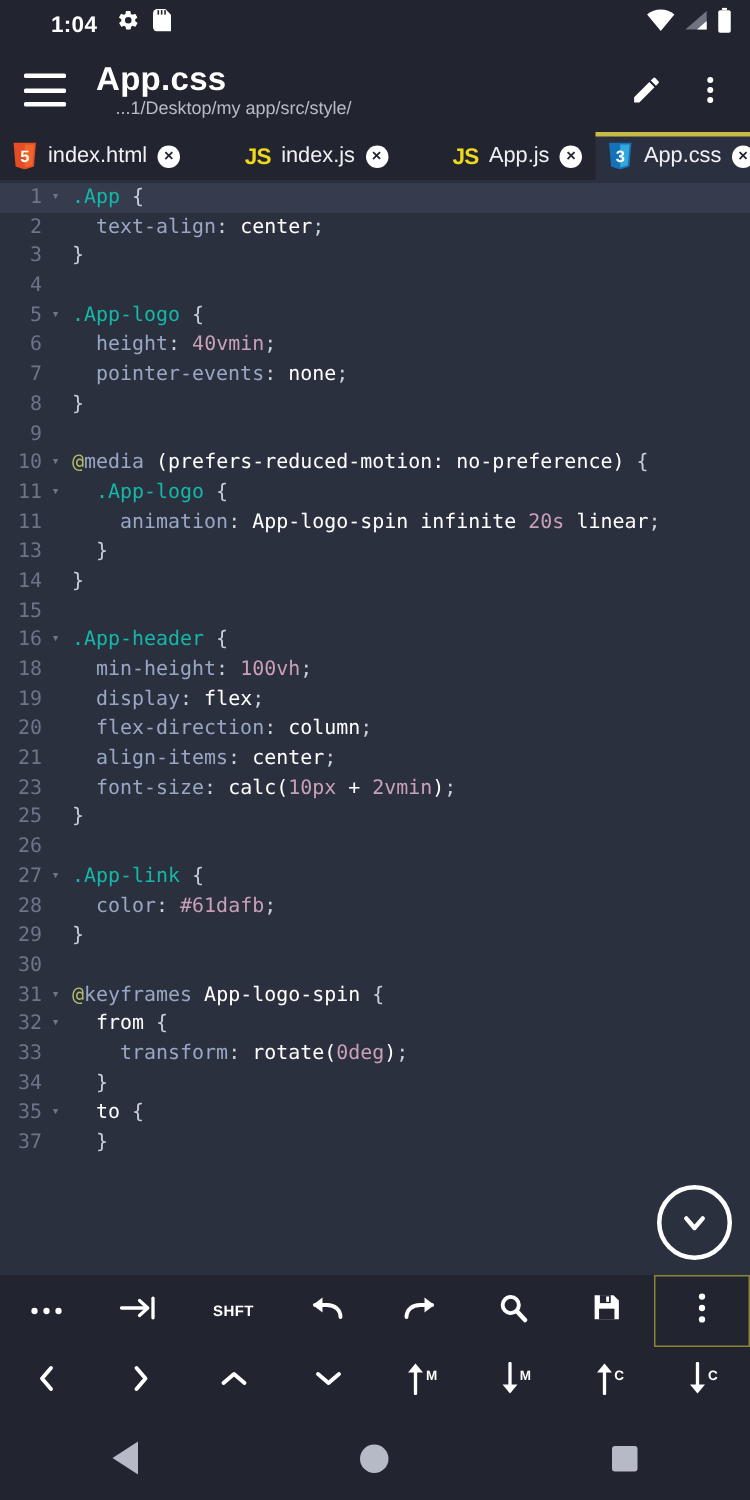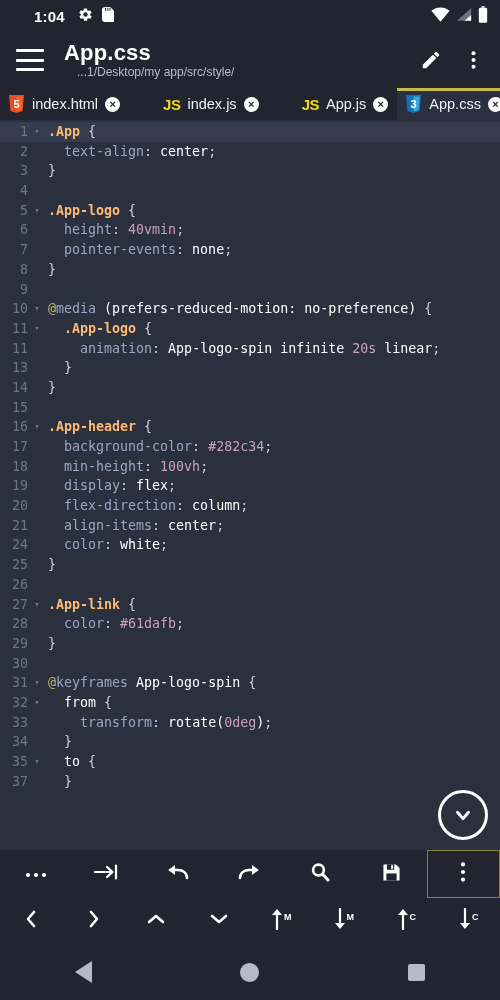--- a/index.html
+++ b/index.html
@@ -68,21 +68,21 @@
   }
   .code-rows{ padding-top:2px; }
   .row{ display:flex; align-items:flex-start; height:19.7px; white-space:pre; }
   .row.cur{ background:#363c4e; }
   .gutter{
     flex:0 0 30px; text-align:right; color:#6d7689;
     padding-right:2px; user-select:none;
   }
   .fold{ flex:0 0 14px; text-align:center; color:#6d7689; font-size:9px; user-select:none; line-height:19.7px; }
   .codecell{ flex:1 1 auto; color:#d8dde8; padding-left:4px; overflow:hidden; }
-  .sel{ color:#fdba74;font-weight:bold; }          
+  .sel{ color:#14b8a6; }          
   .prop{ color:#9aa7c4; }         
   .val{ color:#ffffff; }          
   .num{ color:#c9a0b8; }          
   .at{ color:#b4bd68; }           
   .punc{ color:#c9cedb; }
 
   
   .fab{
     position:absolute; right:12px; bottom:10px;
     width:50px; height:50px; border-radius:50%;
@@ -234,26 +234,25 @@
         <div class="row"><div class="gutter">7</div><div class="fold"></div><div class="codecell"><span class="punc">  </span><span class="prop">pointer-events</span><span class="punc">: </span><span class="val">none</span><span class="punc">;</span></div></div>
         <div class="row"><div class="gutter">8</div><div class="fold"></div><div class="codecell"><span class="punc">}</span></div></div>
         <div class="row"><div class="gutter">9</div><div class="fold"></div><div class="codecell"></div></div>
         <div class="row"><div class="gutter">10</div><div class="fold">▾</div><div class="codecell"><span class="at">@</span><span class="prop">media </span><span class="val">(prefers-reduced-motion: no-preference) </span><span class="punc">{</span></div></div>
         <div class="row"><div class="gutter">11</div><div class="fold">▾</div><div class="codecell"><span class="sel">  .App-logo </span><span class="punc">{</span></div></div>
         <div class="row"><div class="gutter">11</div><div class="fold"></div><div class="codecell"><span class="punc">    </span><span class="prop">animation</span><span class="punc">: </span><span class="val">App-logo-spin infinite </span><span class="num">20s</span><span class="val"> linear</span><span class="punc">;</span></div></div>
         <div class="row"><div class="gutter">13</div><div class="fold"></div><div class="codecell"><span class="punc">  }</span></div></div>
         <div class="row"><div class="gutter">14</div><div class="fold"></div><div class="codecell"><span class="punc">}</span></div></div>
         <div class="row"><div class="gutter">15</div><div class="fold"></div><div class="codecell"></div></div>
         <div class="row"><div class="gutter">16</div><div class="fold">▾</div><div class="codecell"><span class="sel">.App-header </span><span class="punc">{</span></div></div>
-        <div class="row"><div class="gutter">17</div><div class="fold"></div><div class="codecell"><span class="punc">  </span><span class="prop">background-color</span><span class="punc">: </span><span class="num">#282c34</span><span class="punc">;</span></div></div>
         <div class="row"><div class="gutter">18</div><div class="fold"></div><div class="codecell"><span class="punc">  </span><span class="prop">min-height</span><span class="punc">: </span><span class="num">100vh</span><span class="punc">;</span></div></div>
         <div class="row"><div class="gutter">19</div><div class="fold"></div><div class="codecell"><span class="punc">  </span><span class="prop">display</span><span class="punc">: </span><span class="val">flex</span><span class="punc">;</span></div></div>
         <div class="row"><div class="gutter">20</div><div class="fold"></div><div class="codecell"><span class="punc">  </span><span class="prop">flex-direction</span><span class="punc">: </span><span class="val">column</span><span class="punc">;</span></div></div>
         <div class="row"><div class="gutter">21</div><div class="fold"></div><div class="codecell"><span class="punc">  </span><span class="prop">align-items</span><span class="punc">: </span><span class="val">center</span><span class="punc">;</span></div></div>
-        <div class="row"><div class="gutter">24</div><div class="fold"></div><div class="codecell"><span class="punc">  </span><span class="prop">color</span><span class="punc">: </span><span class="val">white</span><span class="punc">;</span></div></div>
+        <div class="row"><div class="gutter">23</div><div class="fold"></div><div class="codecell"><span class="punc">  </span><span class="prop">font-size</span><span class="punc">: </span><span class="val">calc(</span><span class="num">10px</span><span class="val"> + </span><span class="num">2vmin</span><span class="val">)</span><span class="punc">;</span></div></div>
         <div class="row"><div class="gutter">25</div><div class="fold"></div><div class="codecell"><span class="punc">}</span></div></div>
         <div class="row"><div class="gutter">26</div><div class="fold"></div><div class="codecell"></div></div>
         <div class="row"><div class="gutter">27</div><div class="fold">▾</div><div class="codecell"><span class="sel">.App-link </span><span class="punc">{</span></div></div>
         <div class="row"><div class="gutter">28</div><div class="fold"></div><div class="codecell"><span class="punc">  </span><span class="prop">color</span><span class="punc">: </span><span class="num">#61dafb</span><span class="punc">;</span></div></div>
         <div class="row"><div class="gutter">29</div><div class="fold"></div><div class="codecell"><span class="punc">}</span></div></div>
         <div class="row"><div class="gutter">30</div><div class="fold"></div><div class="codecell"></div></div>
         <div class="row"><div class="gutter">31</div><div class="fold">▾</div><div class="codecell"><span class="at">@</span><span class="prop">keyframes </span><span class="val">App-logo-spin </span><span class="punc">{</span></div></div>
         <div class="row"><div class="gutter">32</div><div class="fold">▾</div><div class="codecell"><span class="punc">  </span><span class="val">from </span><span class="punc">{</span></div></div>
         <div class="row"><div class="gutter">33</div><div class="fold"></div><div class="codecell"><span class="punc">    </span><span class="prop">transform</span><span class="punc">: </span><span class="val">rotate(</span><span class="num">0deg</span><span class="val">)</span><span class="punc">;</span></div></div>
         <div class="row"><div class="gutter">34</div><div class="fold"></div><div class="codecell"><span class="punc">  }</span></div></div>
@@ -276,20 +275,23 @@
           </svg></span>
       </div>
       <div class="tb-btn">
         <span><svg width="26" height="16" viewBox="0 0 26 16" fill="none" stroke="#ffffff" stroke-width="2.2" stroke-linecap="round" stroke-linejoin="round">
             <line x1="1" y1="8" x2="18" y2="8"></line>
             <polyline points="13,3 18.5,8 13,13"></polyline>
             <line x1="22" y1="1.5" x2="22" y2="14.5"></line>
           </svg></span>
       </div>
       <div class="tb-btn">
+        <span class="tb-text">SHFT</span>
+      </div>
+      <div class="tb-btn">
         <span><svg width="24" height="18" viewBox="0 0 24 18">
             <path d="M21 15c0-5-4-8-9-8H4" fill="none" stroke="#ffffff" stroke-width="2.6" stroke-linecap="round"></path>
             <path d="M9 2L2.5 7 9 12z" fill="#ffffff"></path>
           </svg></span>
       </div>
       <div class="tb-btn">
         <span><svg width="24" height="18" viewBox="0 0 24 18">
             <path d="M3 15c0-5 4-8 9-8h8" fill="none" stroke="#ffffff" stroke-width="2.6" stroke-linecap="round"></path>
             <path d="M15 2l6.5 5L15 12z" fill="#ffffff"></path>
           </svg></span>

